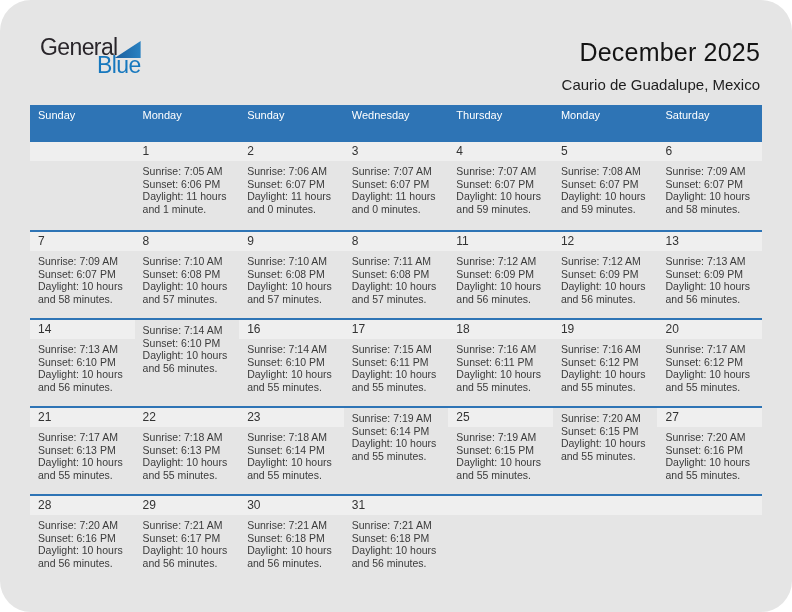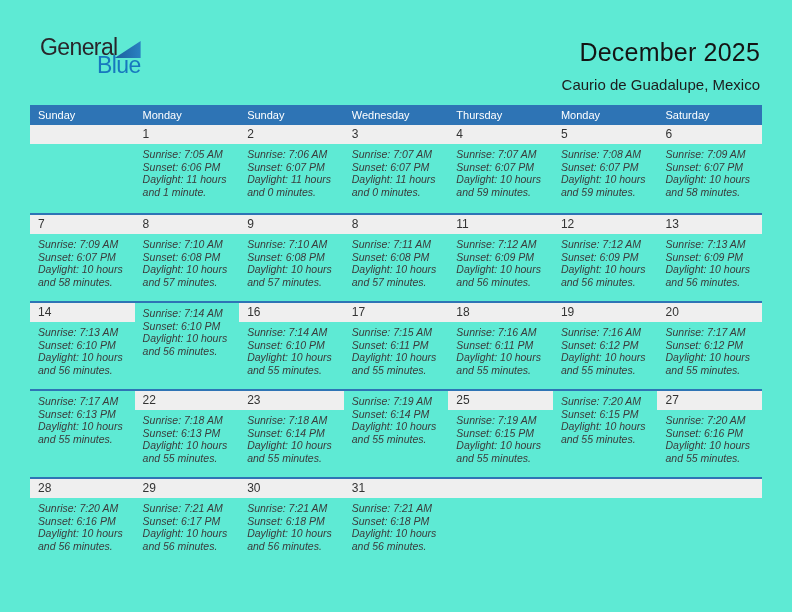--- a/index.html
+++ b/index.html
@@ -1,43 +1,43 @@
 <!DOCTYPE html>
 <html style="--blue: #2E74B5; --gray: #EFEFEF; --logoBlue: #1778BE; --text: #3B3B3B;"><head>
 <meta charset="utf-8">
 <style>
   :root{
     --blue:#2E74B5; --gray:#EFEFEF; --logoBlue:#1778BE; --text:#3B3B3B;
   }
   *{margin:0;padding:0;box-sizing:border-box;}
   html,body{background:#fff;}
   body{font-family:"Liberation Sans", sans-serif; -webkit-font-smoothing:antialiased;}
-  .page{position:relative;width:792px;height:612px;background:#5eead4;overflow:hidden;}
+  .page{position:relative;width:792px;height:612px;background:#e5e5e5;overflow:hidden;border-radius:31px;}
 
   
   .logo{position:absolute;left:40px;top:36px;}
   .logo-top{display:flex;align-items:flex-end;font-size:23px;line-height:1;color:#29252a;letter-spacing:-0.6px;}
   .logo-tri{width:26px;height:17px;background:linear-gradient(90deg,#1b5f9e,#2a82c2);
             clip-path:polygon(100% 0,100% 100%,0 100%);margin-left:-3px;margin-bottom:1px;}
   .logo-blue{font-size:23px;line-height:1;color:var(--logoBlue);margin-top:-5px;margin-left:57px;letter-spacing:-0.6px;}
 
   
   .title-block{position:absolute;right:32px;top:38px;text-align:right;}
   .title{font-size:25px;color:#141414;letter-spacing:0.2px;}
   .subtitle{font-size:15px;color:#1d1d1d;margin-top:9px;}
 
   
   .calendar{position:absolute;left:30px;top:105px;width:732px;}
-  .cal-head{display:flex;background:var(--blue);height:20px;}
+  .cal-head{display:flex;background:var(--blue);height:37px;}
   .hcell{flex:1;color:#fff;font-size:11px;line-height:20px;padding-left:8px;overflow:hidden;white-space:nowrap;}
   .week{display:flex;height:88px;}
   .week.bordered{border-top:2px solid var(--blue);}
   .cell{flex:1;overflow:hidden;}
   .num{height:19px;background:var(--gray);font-size:12px;line-height:19px;padding-left:8px;color:#333;}
-  .info{padding:4px 10px 0 8px;font-size:10.5px;line-height:12.6px;color:var(--text);font-style:italic;}
+  .info{padding:4px 10px 0 8px;font-size:10.5px;line-height:12.6px;color:var(--text);}
 </style>
 </head>
 <body>
 
 <div class="page">
 
   <div class="logo">
     <div class="logo-top">
       <span>General</span>
       <span class="logo-tri"></span>
@@ -224,20 +224,21 @@
             <div class="num">20</div>
             <div class="info">
               <div class="">Sunrise: 7:17 AM</div>
               <div class="">Sunset: 6:12 PM</div>
               <div class="">Daylight: 10 hours and 55 minutes.</div>
             </div>
           </div>
         </div>
         <div class="week bordered">
           <div class="cell">
+            <div class="num">21</div>
             <div class="info">
               <div class="">Sunrise: 7:17 AM</div>
               <div class="">Sunset: 6:13 PM</div>
               <div class="">Daylight: 10 hours and 55 minutes.</div>
             </div>
           </div>
           <div class="cell">
             <div class="num">22</div>
             <div class="info">
               <div class="">Sunrise: 7:18 AM</div>

